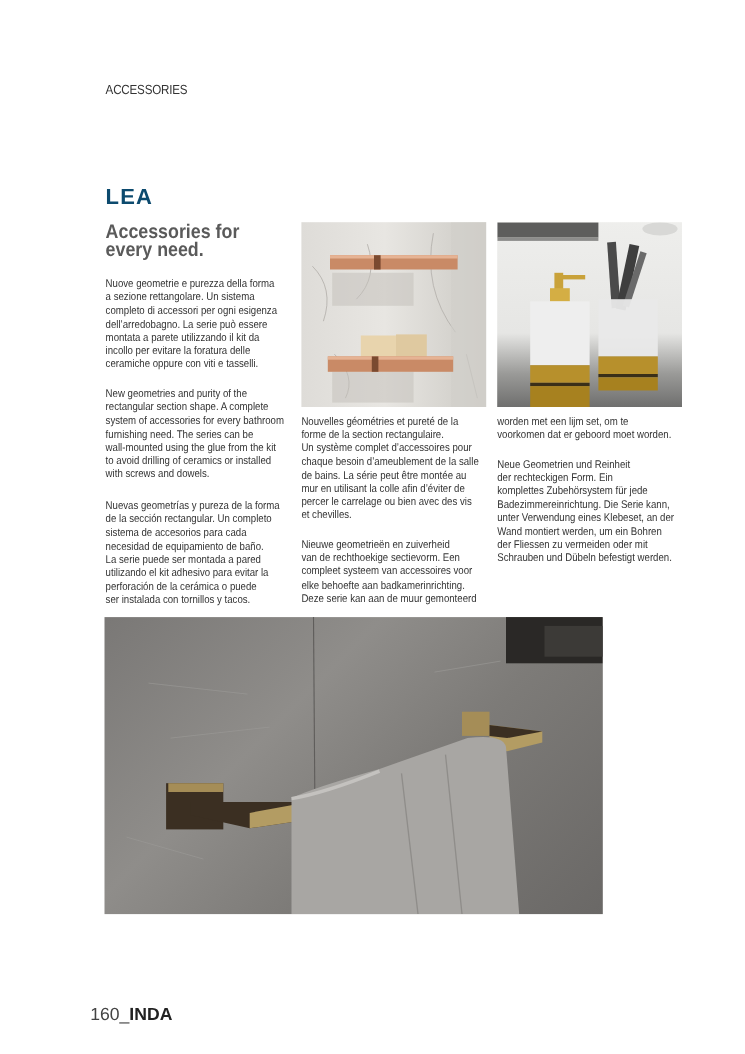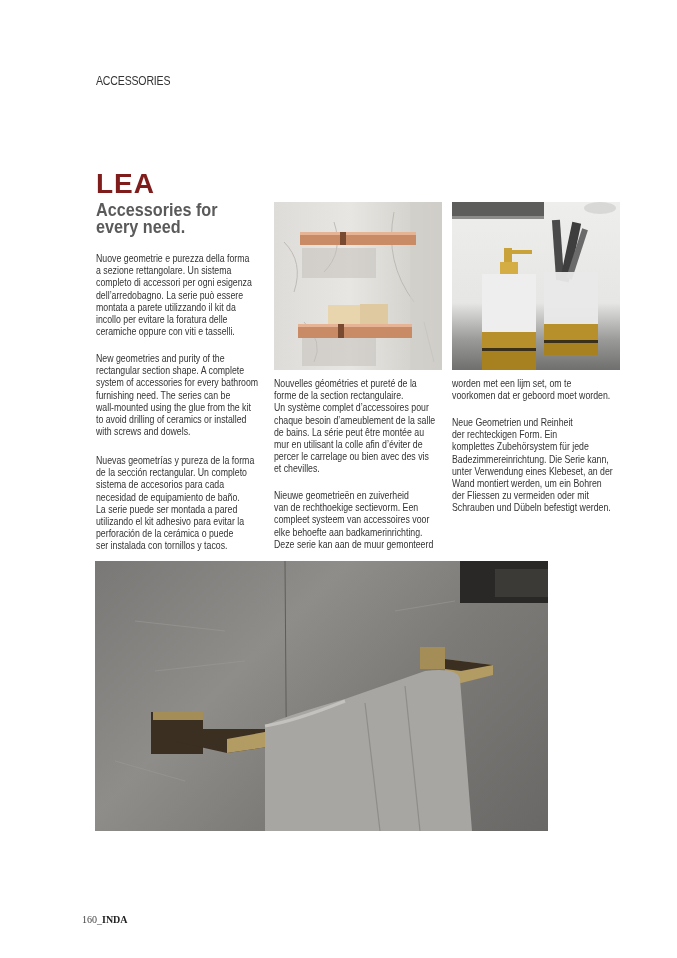--- a/index.html
+++ b/index.html
@@ -1,40 +1,40 @@
 <!DOCTYPE html>
 <html><head>
 <meta charset="utf-8">
 <style>
   html, body { margin: 0; padding: 0; background: #ffffff; }
   body { width: 677px; height: 958px; position: relative; overflow: hidden;
          font-family: "Liberation Sans", sans-serif; color: #333; }
   .abs { position: absolute; }
   .section-label { left: 96px; top: 74px; font-size: 12px; letter-spacing: -0.2px; color: #333;
                    transform: scaleX(0.88); transform-origin: left top; }
-  .title { left: 96px; top: 168px; font-size: 28px; font-weight: bold; color: #7f1d1d; letter-spacing: 1px; }
+  .title { left: 96px; top: 168px; font-size: 20px; font-weight: bold; color: #0c4a6e; letter-spacing: 1px; }
   .subtitle { left: 96px; top: 202px; font-size: 18px; font-weight: bold; color: #5a5a5a; line-height: 17px;
               width: 180px; transform: scaleX(0.9); transform-origin: left top; }
   .para { font-size: 10.2px; line-height: 12.2px; color: #333; white-space: pre-line;
           transform: scaleX(0.86); transform-origin: left top; width: 205px; }
   .p-it { left: 96px; top: 253px; }
   .p-en { left: 96px; top: 353px; }
   .p-es { left: 96px; top: 455px; }
   .p-fr { left: 274px; top: 378px; }
   .p-nl { left: 274px; top: 490px; }
   .p-nl2 { left: 452px; top: 378px; }
   .p-de { left: 452px; top: 417px; }
   .img { overflow: hidden; }
   .img1 { left: 274px; top: 202px; width: 168px; height: 168px;
           background: linear-gradient(90deg, #dedcd8 0%, #e8e6e2 45%, #d6d4cf 80%, #cfccc7 100%); }
   .img2 { left: 452px; top: 202px; width: 168px; height: 168px;
           background: linear-gradient(180deg, #eeeeec 0%, #e6e6e4 60%, #9a9a98 82%, #6f6f6e 100%); }
   .img3 { left: 95px; top: 561px; width: 453px; height: 270px;
           background: linear-gradient(135deg, #7a7876 0%, #8f8d8a 35%, #7d7b78 60%, #6a6866 100%); }
-  .footer { left: 82px; top: 914px; font-size: 10px; color: #444; font-family: Liberation Serif, serif; }
+  .footer { left: 82px; top: 914px; font-size: 16px; color: #444; font-family: Liberation Sans, sans-serif; }
   .footer b { color: #222; }
 </style>
 </head>
 <body>
 
 <div class="abs section-label">ACCESSORIES</div>
 
 <div class="abs title">LEA</div>
 <div class="abs subtitle">Accessories for every need.</div>
 

